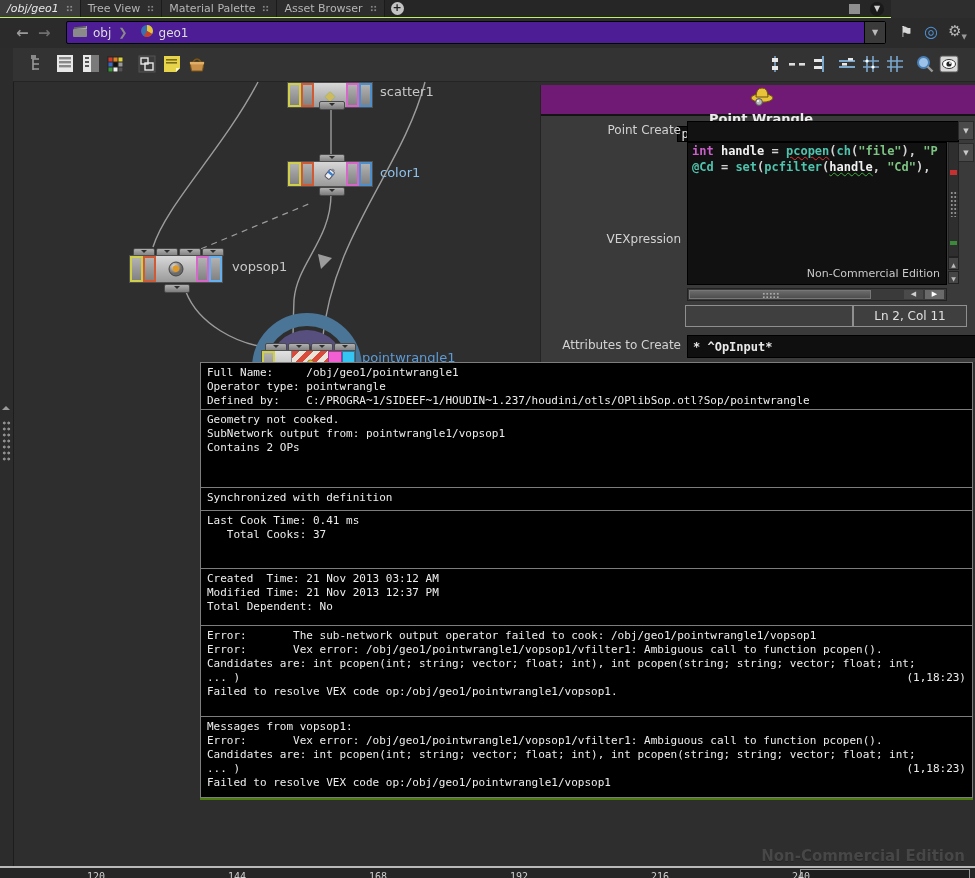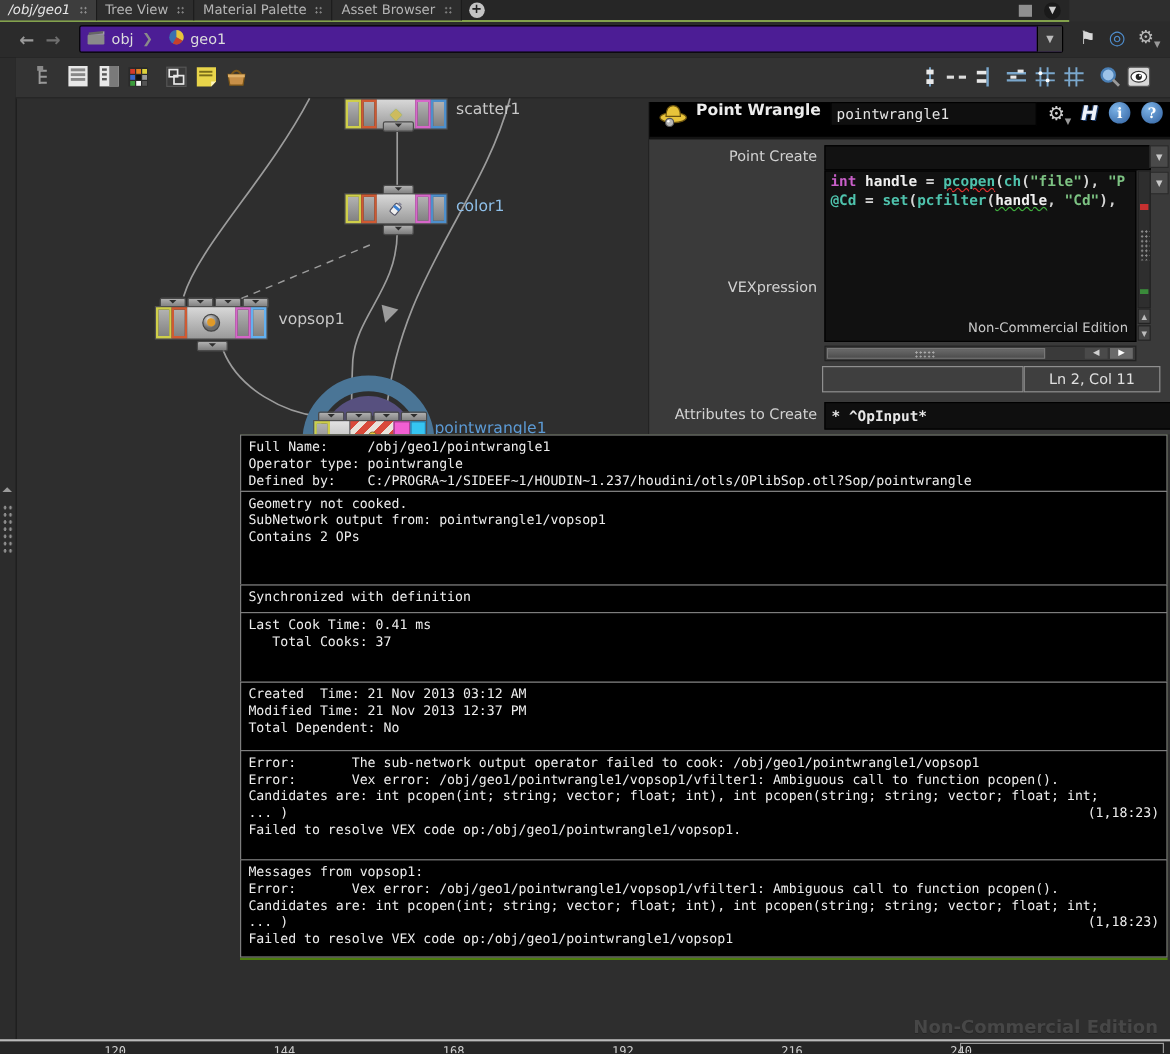--- a/index.html
+++ b/index.html
@@ -1,20 +1,20 @@
 <!DOCTYPE html>
 <html><head>
 <meta charset="utf-8">
 <style>
   html,body{margin:0;padding:0;background:#222;}
   #app{position:relative;width:975px;height:878px;background:#2e2e2e;overflow:hidden;
        font-family:"DejaVu Sans","Liberation Sans",sans-serif;-webkit-font-smoothing:antialiased;}
 
   
-  .tabbar{position:absolute;left:0;top:0;width:891px;height:17px;background:#262626;border-bottom:4px solid #bef264;display:flex;align-items:stretch;}
+  .tabbar{position:absolute;left:0;top:0;width:891px;height:17px;background:#262626;border-bottom:1px solid #bef264;display:flex;align-items:stretch;}
   .tab{display:flex;align-items:center;padding:0 7px;font-size:11px;color:#b5b5b5;background:#2d2d2d;border-right:1px solid #1b1b1b;cursor:default;}
   .tab.active{background:#3d3d3d;color:#e8e8e8;font-style:italic;}
   .tab-dots{width:7px;height:7px;margin-left:7px;opacity:.55;
     background-image:radial-gradient(#cfcfcf 0.8px, transparent 1px);background-size:3.5px 3.5px;}
   .newtab{width:13px;height:13px;margin:2px 0 0 6px;border-radius:50%;background:#c4c4c4;color:#222;
     font-size:11px;line-height:12px;text-align:center;font-weight:bold;}
   .win-square{position:absolute;right:31px;top:4px;width:11px;height:10px;background:#8f8f8f;}
   .win-menu{position:absolute;right:7px;top:2px;width:14px;height:14px;border-radius:50%;background:#1a1a1a;color:#cfcfcf;font-size:8px;text-align:center;line-height:14px;}
 
   
@@ -65,22 +65,22 @@
   .scatter-glyph{color:#cdbb5e;font-size:13px;text-shadow:0 0 1px #6a5;}
   .stripe-box{background:repeating-linear-gradient(135deg,#d94a3a 0 5px,#e9e3da 5px 10px);
     display:flex;align-items:center;justify-content:center;}
   .solid-pink{width:14px;background:#f25fd3;border:1px solid #a03a8a;box-sizing:border-box;}
   .solid-cyan{width:13px;background:#35c5f2;border:1px solid #2a7aa8;box-sizing:border-box;}
   .lightbox{width:16px;background:linear-gradient(#e2e2e2,#b0b0b0);border-right:1px solid #888;}
   .ring{position:absolute;border-radius:50%;z-index:1;}
 
   
   .parampane{position:absolute;left:540px;top:85px;width:435px;height:277px;background:#3a3a3a;z-index:3;border-left:1px solid #232323;}
-  .phead{position:absolute;left:0;top:0;width:100%;height:31px;background:#000000;border-bottom:2px solid #141414;
-    display:flex;box-sizing:border-box;}
+  .phead{position:absolute;left:0;top:0;width:100%;height:31px;background:#701a75;border-bottom:2px solid #141414;
+    display:flex;align-items:center;box-sizing:border-box;flex-direction:column;}
   .ptitle{font-weight:bold;font-size:13px;color:#ececec;margin-left:5px;white-space:nowrap;}
   .pname{margin-left:8px;width:166px;height:18px;background:#0f0f0f;border:1px solid #000;color:#e4e4e4;
     font:12px "DejaVu Sans Mono",monospace;padding:0 0 0 4px;}
   .hgear{margin-left:9px;font-size:16px;color:#cfcfcf;}
   .hgear i{font-style:normal;font-size:7px;color:#999;vertical-align:-3px;}
   .hlogo{margin-left:8px;font-weight:bold;font-style:italic;font-size:17px;color:#eef2fa;text-shadow:1px 1px 0 #1d3a66,-1px 0 0 #1d3a66;}
   .bluedisc{margin-left:9px;width:18px;height:18px;border-radius:50%;background:radial-gradient(circle at 35% 30%,#7db4e8,#2f5f9e);
     color:#fff;font-size:12px;font-weight:bold;text-align:center;line-height:18px;font-family:"DejaVu Serif",serif;}
   .plabel{position:absolute;left:0;width:140px;text-align:right;font-size:12px;color:#d2d2d2;}
   .pgfield{position:absolute;left:146px;top:36px;width:266px;height:17px;background:#121212;border:1px solid #000;

